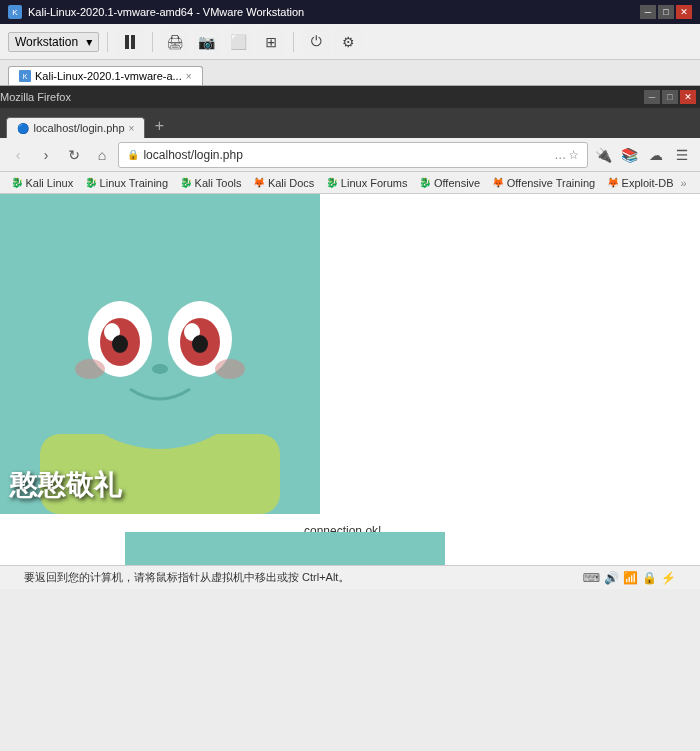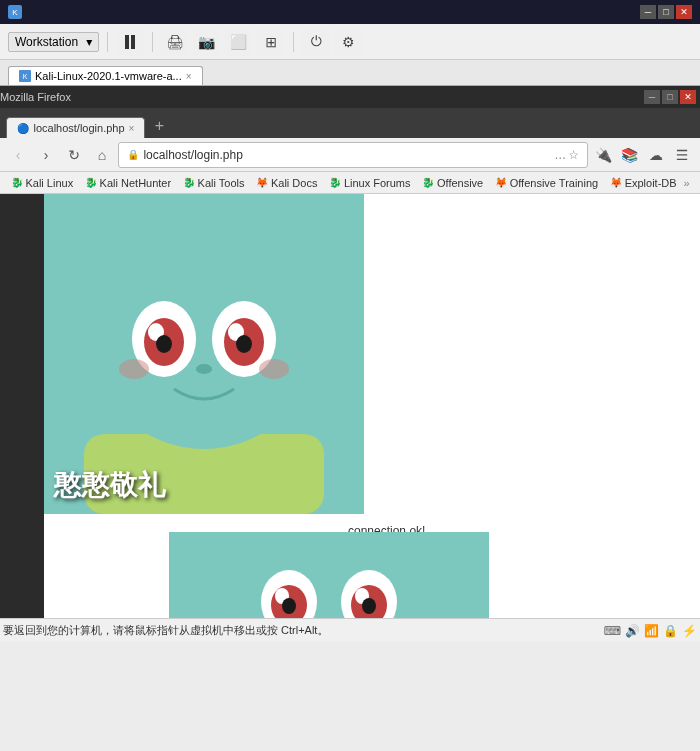--- a/index.html
+++ b/index.html
@@ -140,24 +140,23 @@
     .bm-item {
       display: flex; align-items: center; gap: 2px;
       padding: 2px 5px; cursor: pointer; border-radius: 2px;
       color: #333; white-space: nowrap;
     }
     .bm-icon { font-size: 10px; }
 
     
     .firefox-content {
       background: white;
-      height: 424px;
+      height: 371px;
       overflow: hidden;
       position: relative;
-      margin-left: 44px;
     }
 
     
     .meme-top {
       position: absolute;
       top: 0; left: 0;
       width: 320px; height: 320px;
       background: #7bc8c0;
       overflow: hidden;
     }
@@ -177,36 +176,37 @@
       background: #7bc8c0;
       overflow: hidden;
     }
 
     
     .status-bar {
       background: #f0f0f0;
       height: 24px;
       display: flex;
       align-items: center;
-      padding: 0 3px;
+      padding: 0 24px;
       border-top: 1px solid #ccc;
       font-size: 11px;
       color: #333;
       gap: 16px;
     }
     .status-text { flex: 1; }
     .status-icons { display: flex; gap: 4px; align-items: center; }
     .status-icon { font-size: 12px; color: #555; }
   </style>
 </head>
 <body>
 
 <div class="title-bar">
   <div class="title-bar-left">
     <div class="title-bar-icon">K</div>
+    <span>Kali-Linux-2020.1-vmware-amd64 - VMware Workstation</span>
   </div>
   <div class="title-bar-controls">
     <button class="tb-btn">─</button>
     <button class="tb-btn">□</button>
     <button class="tb-btn close">✕</button>
   </div>
 </div>
 
 <div class="vmware-toolbar">
   <button class="workstation-btn">
@@ -279,21 +279,21 @@
     </div>
   </div>
 
   <div class="firefox-bookmarks">
     <div class="bm-item">
       <span class="bm-icon">🐉</span>
       <span>Kali Linux</span>
     </div>
     <div class="bm-item">
       <span class="bm-icon">🐉</span>
-      <span>Kali NetHunter</span>
+      <span>Linux Training</span>
     </div>
     <div class="bm-item">
       <span class="bm-icon">🐉</span>
       <span>Kali Tools</span>
     </div>
     <div class="bm-item">
       <span class="bm-icon">🦊</span>
       <span>Kali Docs</span>
     </div>
     <div class="bm-item">

